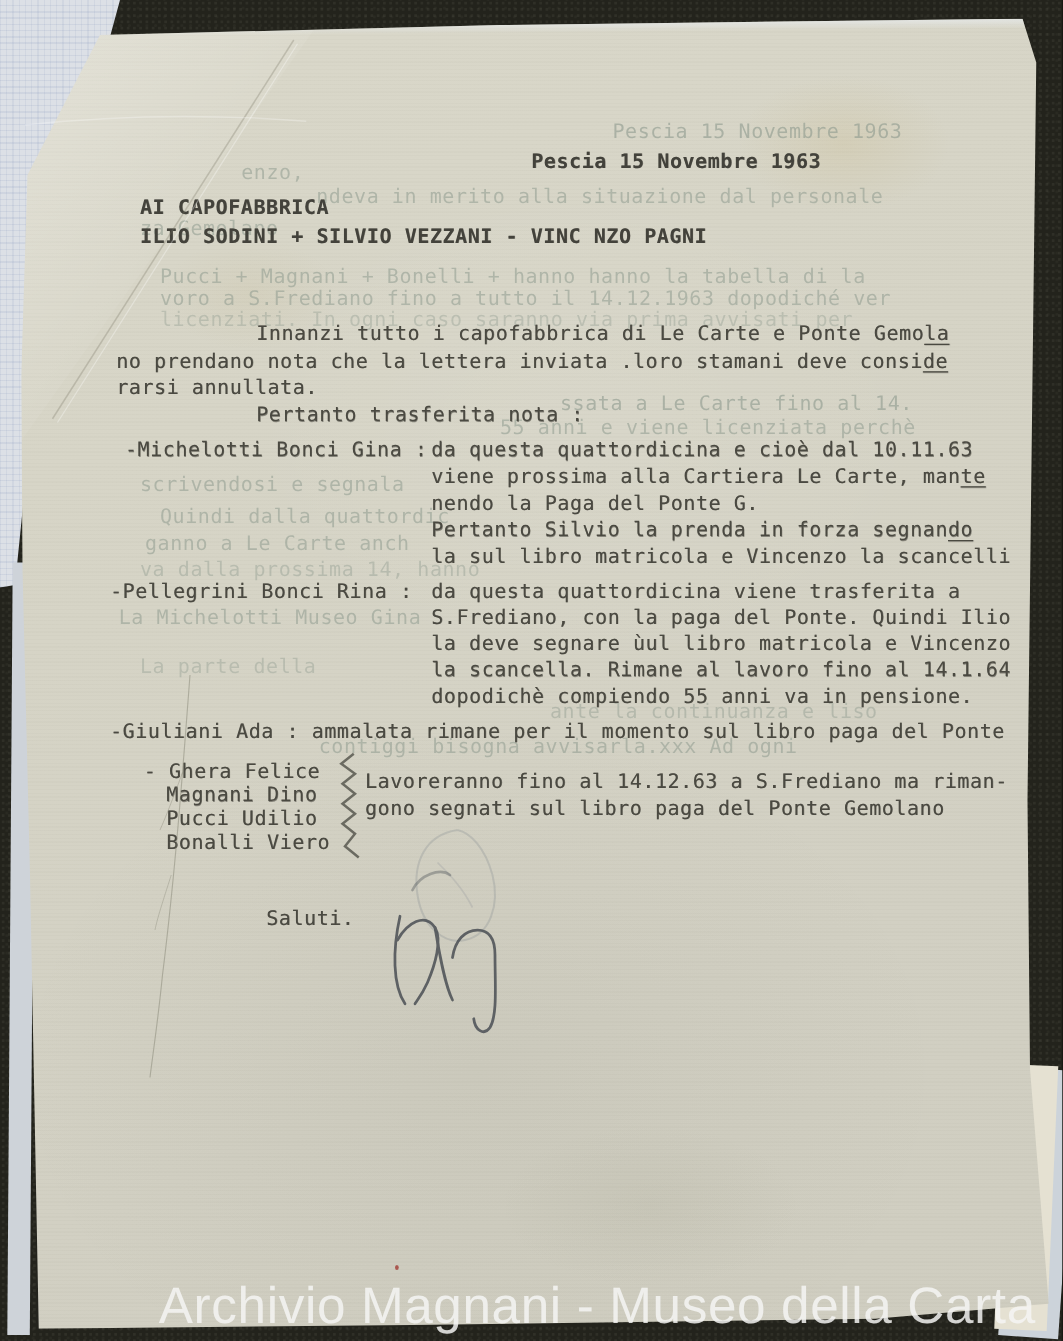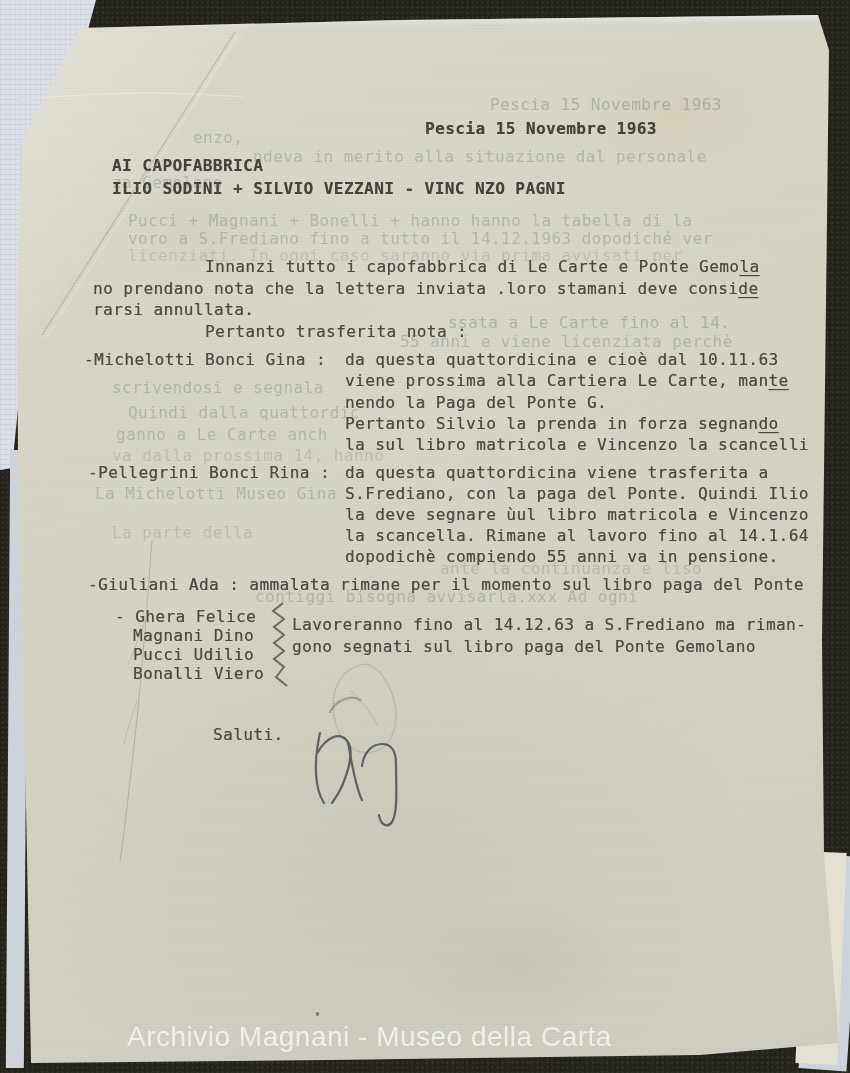--- a/index.html
+++ b/index.html
@@ -54,21 +54,21 @@
   .ghost.b{opacity:.62;}
   .tl{
     position:absolute;font-size:16px;letter-spacing:.45px;white-space:pre;
     color:#4a4941;text-shadow:.3px .3px .5px rgba(70,68,60,.55);z-index:4;
   }
   .bold{font-weight:bold;color:#43423b;}
   .ul{text-decoration:underline;text-underline-offset:3px;}
   #overlay-svg{position:absolute;left:0;top:0;z-index:5;pointer-events:none;}
   #watermark{
     position:absolute;left:127px;top:1021px;z-index:10;
-    font-family:"Liberation Sans", sans-serif;font-size:28px;font-weight:400;
+    font-family:"Liberation Sans", sans-serif;font-size:41px;font-weight:400;
     color:rgba(246,246,244,.84);letter-spacing:.5px;white-space:pre;
   }
 </style>
 </head>
 <body>
 
 <div id="stage">
 
   <div class="under" id="blue-wedge"></div>
   <div class="under" id="sliver-blue-right"></div>
@@ -106,21 +106,21 @@
   <span class="tl bold" style="left:425px;top:119px">Pescia 15 Novembre 1963</span>
   <span class="tl bold" style="left:112px;top:156px">AI CAPOFABBRICA</span>
   <span class="tl bold" style="left:112px;top:179px">ILIO SODINI + SILVIO VEZZANI - VINC NZO PAGNI</span>
 
   <span class="tl" style="left:205px;top:257px"><span>Innanzi tutto i capofabbrica di Le Carte e Ponte Gemo</span><span class="ul">la</span></span>
   <span class="tl" style="left:93px;top:279px"><span>no prendano nota che la lettera inviata .loro stamani deve consi</span><span class="ul">de</span></span>
   <span class="tl" style="left:93px;top:300px">rarsi annullata.</span>
 
   <span class="tl" style="left:205px;top:322px">Pertanto trasferita nota :</span>
 
-  <span class="tl" style="left:84px;top:350px">-Michelotti Bonci Gina :</span>
+  <span class="tl" style="left:100px;top:350px">-Michelotti Bonci Gina :</span>
   <span class="tl" style="left:345px;top:350px">da questa quattordicina e cioè dal 10.11.63</span>
   <span class="tl" style="left:345px;top:371px"><span>viene prossima alla Cartiera Le Carte, man</span><span class="ul">te</span></span>
   <span class="tl" style="left:345px;top:393px">nendo la Paga del Ponte G.</span>
   <span class="tl" style="left:345px;top:414px"><span>Pertanto Silvio la prenda in forza segnan</span><span class="ul">do</span></span>
   <span class="tl" style="left:345px;top:435px">la sul libro matricola e Vincenzo la scancelli</span>
 
   <span class="tl" style="left:88px;top:463px">-Pellegrini Bonci Rina :</span>
   <span class="tl" style="left:345px;top:463px">da questa quattordicina viene trasferita a</span>
   <span class="tl" style="left:345px;top:484px">S.Frediano, con la paga del Ponte. Quindi Ilio</span>
   <span class="tl" style="left:345px;top:505px">la deve segnare ùul libro matricola e Vincenzo</span>

